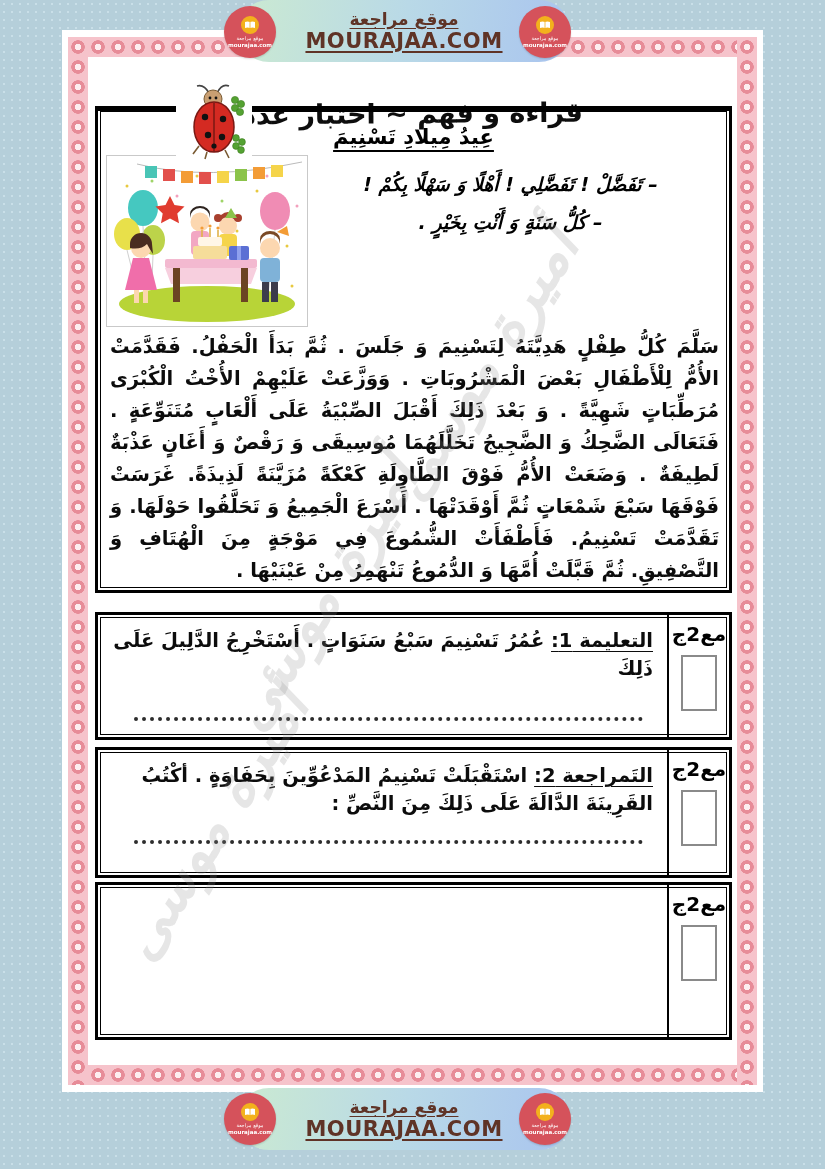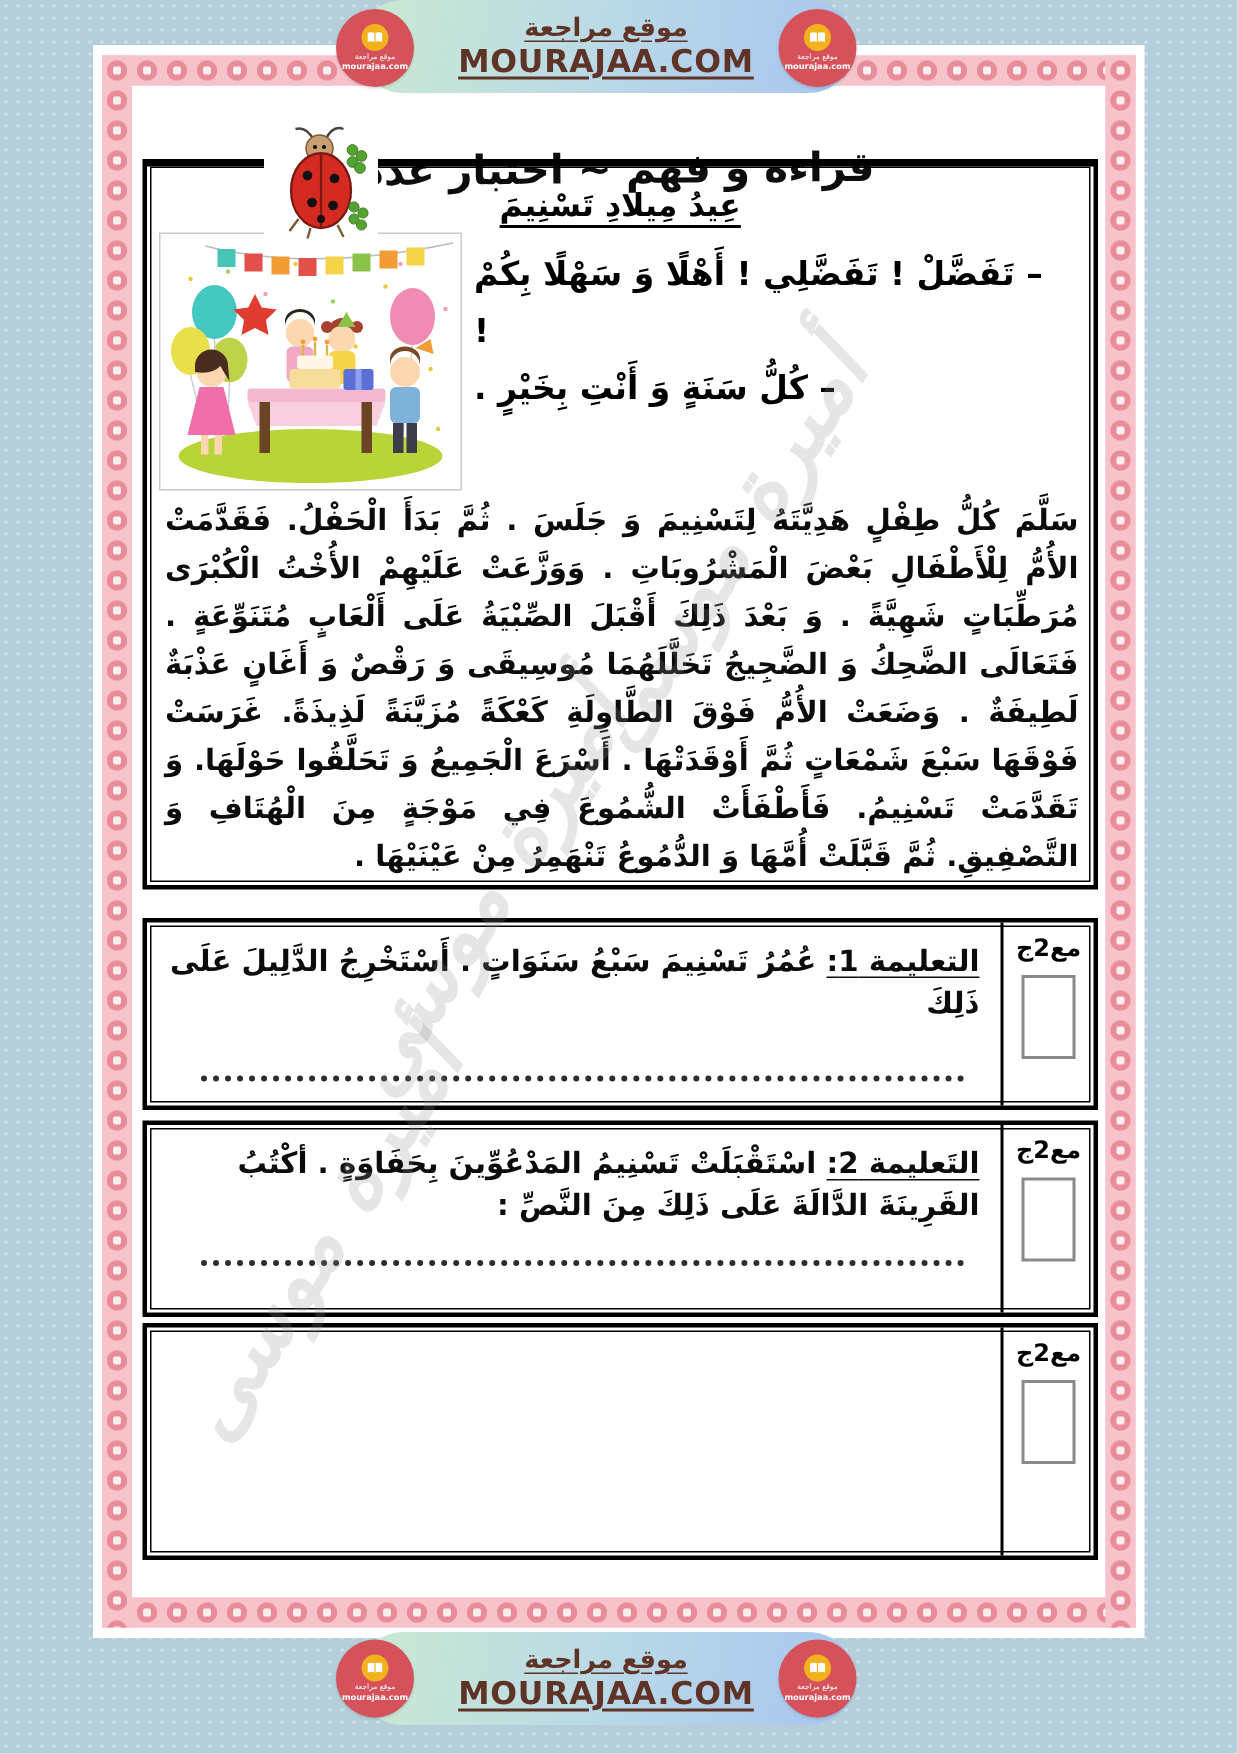--- a/index.html
+++ b/index.html
@@ -51,34 +51,34 @@
     letter-spacing:1px; direction:rtl; }
 
   
   .frame { border:3px solid #000; outline:1px solid #000; outline-offset:-6px; }
   #main-box { position:absolute; left:33px; top:76px; width:637px; height:487px; border-top-width:5px; }
   #ladybug { position:absolute; left:114px; top:48px; width:76px; height:84px; background:#fff; z-index:6;
     display:flex; align-items:center; justify-content:center; }
   .box-title { margin-top:14px; text-align:center; font-size:21px; font-weight:bold;
     text-decoration:underline; text-underline-offset:6px; direction:rtl; }
   .story-row { display:flex; direction:rtl; padding:4px 8px 0 8px; gap:4px; }
-  .dialogues { flex:1; font-size:22px; font-weight:bold; line-height:38px; text-align:left;
-    padding:12px 16px 0 4px; direction:rtl; }
+  .dialogues { flex:1; font-size:19px; font-weight:bold; line-height:38px; text-align:center;
+    padding:12px 16px 0 4px; direction:rtl;font-style:italic; }
   .party-frame { flex:none; width:202px; height:172px; border:1px solid #c9c9c9; background:#fff; margin-top:2px; }
   .story-par { direction:rtl; font-size:19.5px; font-weight:bold; line-height:32px;
     text-align:justify; padding:4px 10px 0 12px; color:#0c0c0c; }
 
   
   .qbox { position:absolute; left:33px; width:637px; display:flex; direction:rtl; }
   #q1 { top:582px; height:128px; }
   #q2 { top:717px; height:131px; }
   #q3 { top:852px; height:158px; }
   .q-side { flex:none; width:62px; border-left:2px solid #000;
     display:flex; flex-direction:column; align-items:center; padding-top:7px; gap:9px; }
-  .q-score-label { font-size:16px; font-weight:bold; direction:rtl; }
+  .q-score-label { font-size:20px; font-weight:bold; direction:rtl; }
   .q-score-box { width:36px; height:56px; border:2px solid #8a8a8a; background:#fff; }
   .q-main { flex:1; padding:12px 14px 6px 12px; font-size:19.5px; font-weight:bold;
     text-align:right; direction:rtl; line-height:28px; color:#0c0c0c; }
   .q-label { text-decoration:underline; text-underline-offset:4px; }
   .dotline { border-bottom:4.5px dotted #2d2d2d; height:2px; }
   #q1 .dotline { margin:34px 10px 0 24px; }
   #q2 .dotline { margin:22px 10px 0 24px; }
   .q3-line2 { display:flex; direction:rtl; align-items:flex-end; margin-top:24px; }
   .q3-line2 .dotline { flex:1; margin:0 4px 6px 20px; }
   #q3 .dotline-full { margin:28px 10px 0 24px; }
@@ -243,21 +243,21 @@
       <div class="dotline"></div>
     </div>
   </div>
 
   <div id="q2" class="qbox frame">
     <div class="q-side">
       <div class="q-score-label">مع2ج</div>
       <div class="q-score-box"></div>
     </div>
     <div class="q-main">
-      <span class="q-label">التَعليمة 2:</span>
+      <span class="q-label">التَمراجعة 2:</span>
       <span>اسْتَقْبَلَتْ تَسْنِيمُ المَدْعُوِّينَ بِحَفَاوَةٍ . أكْتُبُ القَرِينَةَ الدَّالَةَ عَلَى ذَلِكَ مِنَ النَّصِّ :</span>
       <div class="dotline"></div>
     </div>
   </div>
 
   <div id="q3" class="qbox frame">
     <div class="q-side">
       <div class="q-score-label">مع2ج</div>
       <div class="q-score-box"></div>
     </div>

